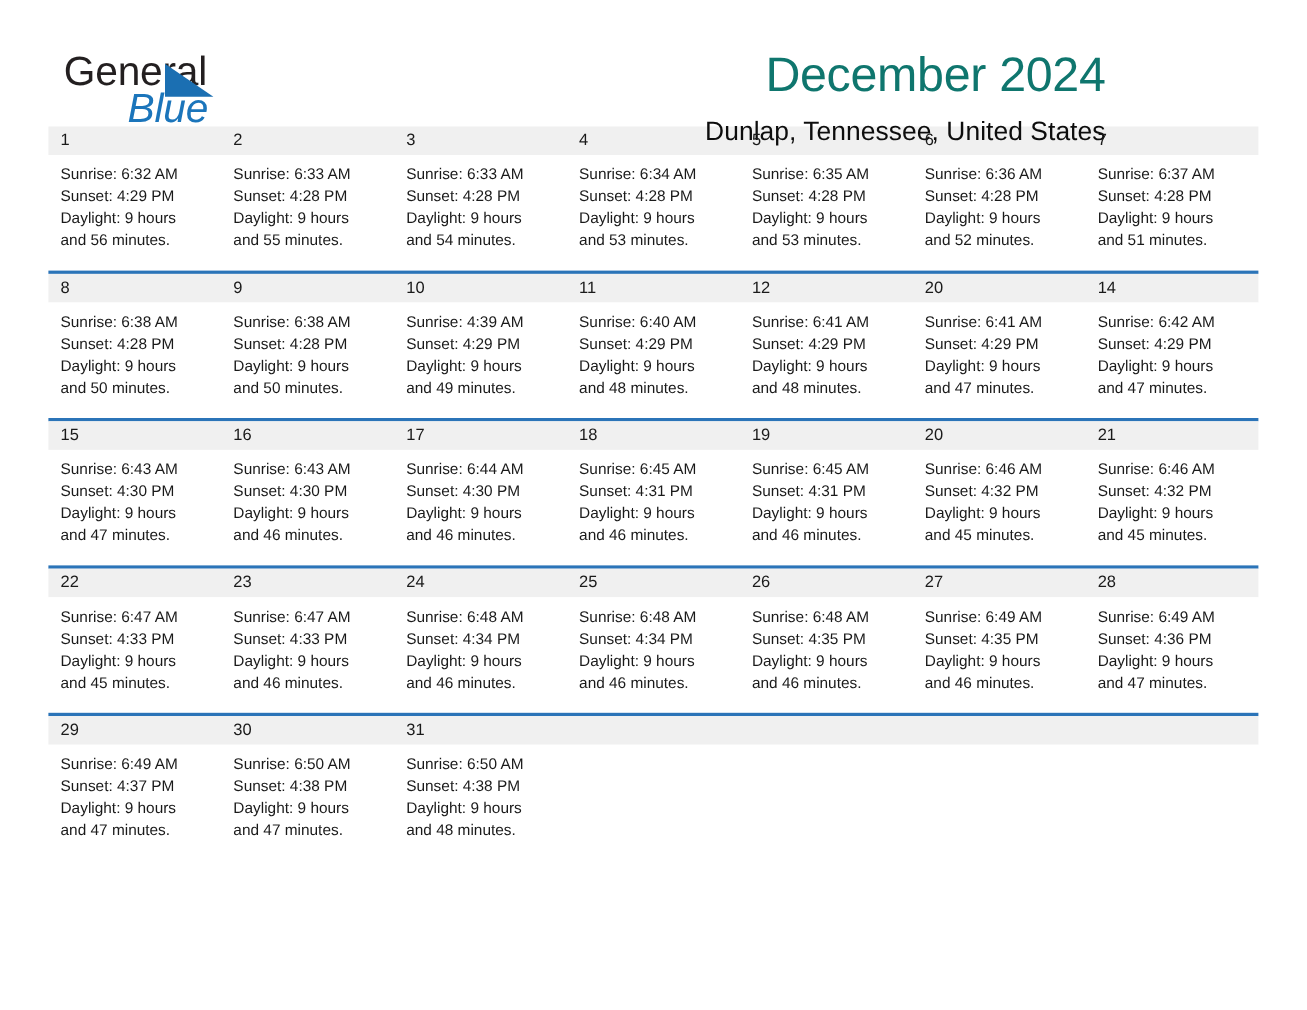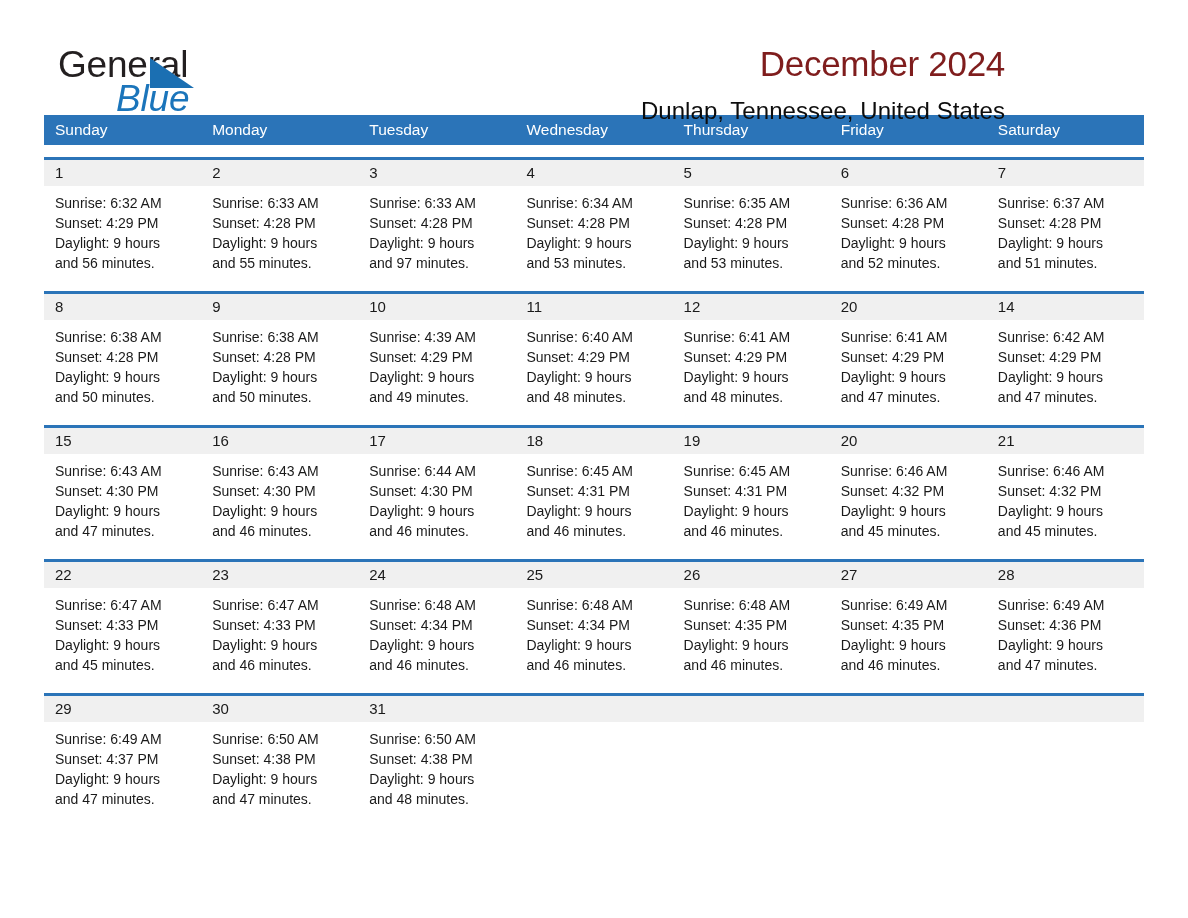--- a/index.html
+++ b/index.html
@@ -63,23 +63,23 @@
     letter-spacing: -0.2px;
     color: #1b75bb;
     font-family: "Liberation Sans", sans-serif;
     font-style: italic;
   }
   .titles {
     text-align: right;
     padding-top: 2px;
   }
   .month-title {
-    font-size: 35px;
+    font-size: 44px;
     font-weight: normal;
-    color: #7f1d1d;
+    color: #0f766e;
     line-height: 1.05;
     letter-spacing: -0.3px;
   }
   .location {
     font-size: 24px;
     font-weight: normal;
     color: #0d0d0d;
     margin-top: 14px;
     letter-spacing: 0.05px;
     text-align: right;
@@ -155,29 +155,20 @@
       <span class="logo-blue">Blue</span>
     </div>
     <div class="titles">
       <div class="month-title">December 2024</div>
       <div class="location">Dunlap, Tennessee, United States</div>
     </div>
   </div>
 
   <div class="calendar">
 
-    <div class="weekdays">
-      <div class="weekday">Sunday</div>
-      <div class="weekday">Monday</div>
-      <div class="weekday">Tuesday</div>
-      <div class="weekday">Wednesday</div>
-      <div class="weekday">Thursday</div>
-      <div class="weekday">Friday</div>
-      <div class="weekday">Saturday</div>
-    </div>
 
     <div class="week">
       <div class="week-dates">
         <div class="daynum">1</div>
         <div class="daynum">2</div>
         <div class="daynum">3</div>
         <div class="daynum">4</div>
         <div class="daynum">5</div>
         <div class="daynum">6</div>
         <div class="daynum">7</div>
@@ -192,21 +183,21 @@
         <div class="cell">
           <div class="line">Sunrise: 6:33 AM</div>
           <div class="line">Sunset: 4:28 PM</div>
           <div class="line">Daylight: 9 hours</div>
           <div class="line">and 55 minutes.</div>
         </div>
         <div class="cell">
           <div class="line">Sunrise: 6:33 AM</div>
           <div class="line">Sunset: 4:28 PM</div>
           <div class="line">Daylight: 9 hours</div>
-          <div class="line">and 97 minutes.</div>
+          <div class="line">and 54 minutes.</div>
         </div>
         <div class="cell">
           <div class="line">Sunrise: 6:34 AM</div>
           <div class="line">Sunset: 4:28 PM</div>
           <div class="line">Daylight: 9 hours</div>
           <div class="line">and 53 minutes.</div>
         </div>
         <div class="cell">
           <div class="line">Sunrise: 6:35 AM</div>
           <div class="line">Sunset: 4:28 PM</div>

